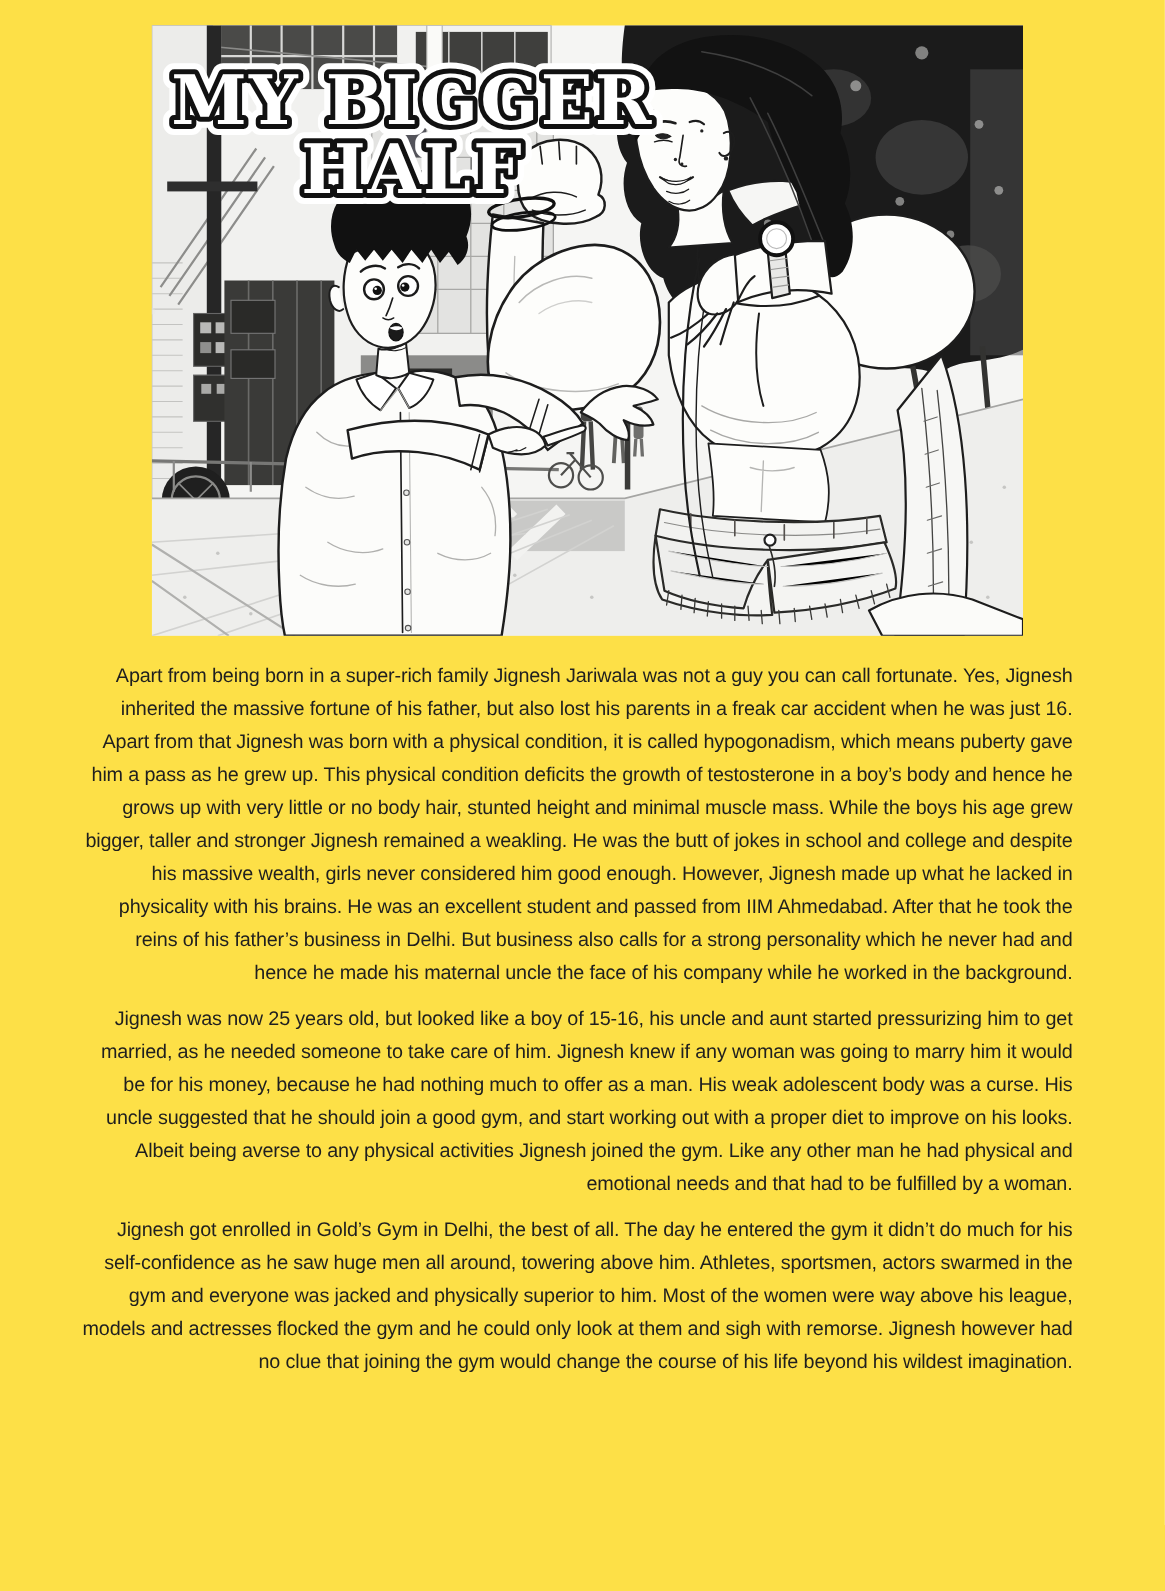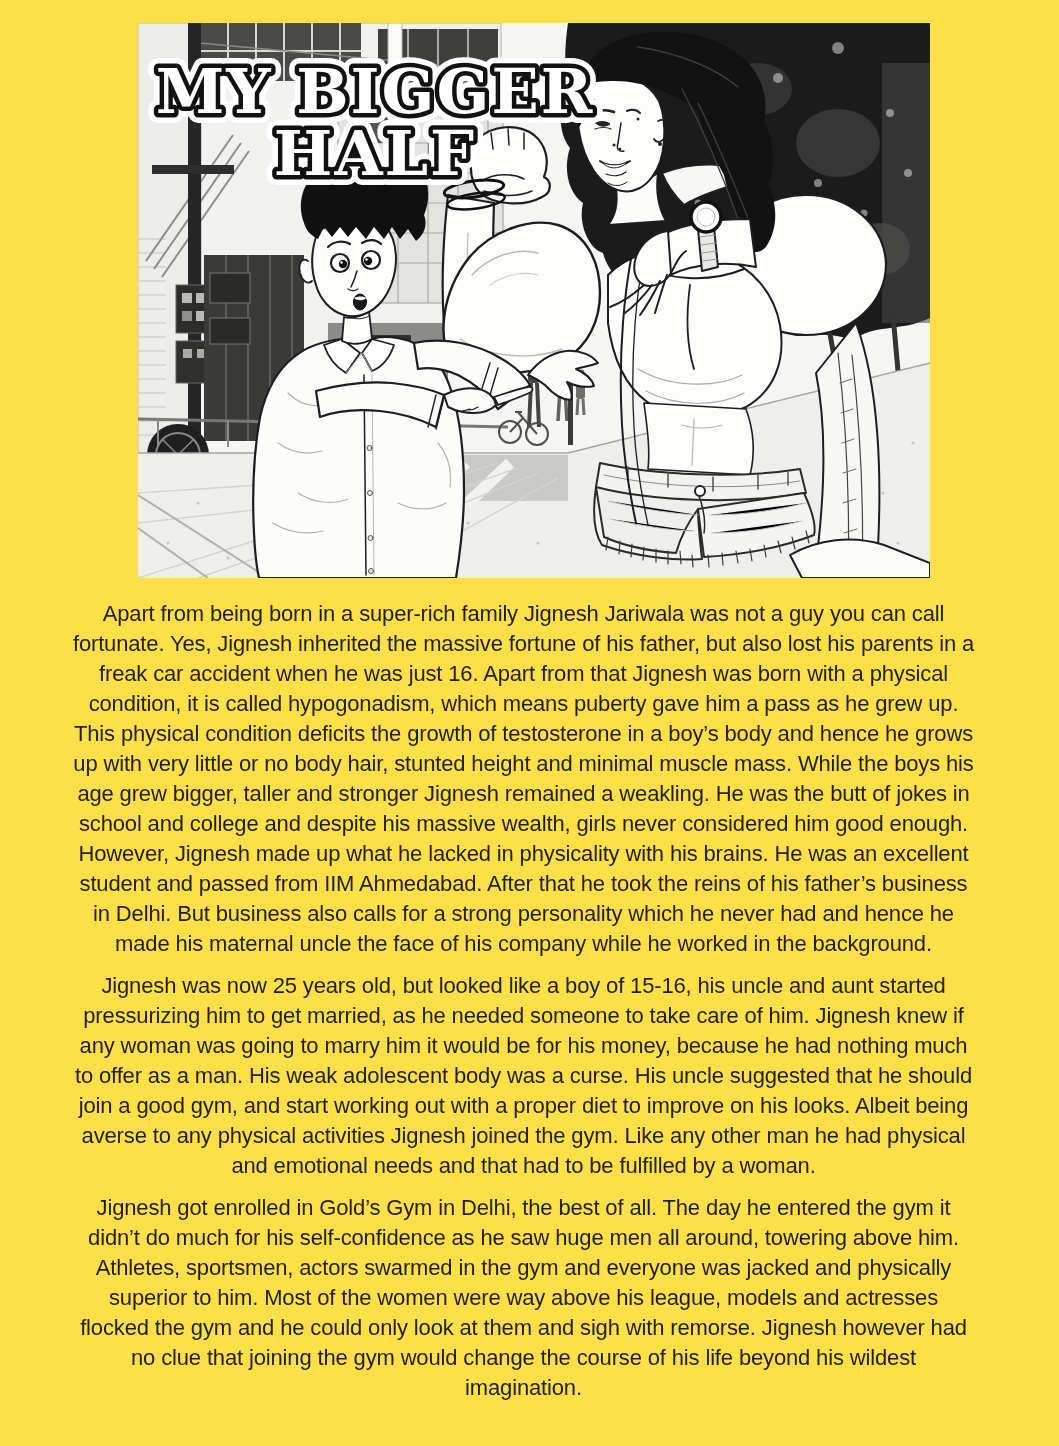--- a/index.html
+++ b/index.html
@@ -9,22 +9,22 @@
     background:#fde047;
     overflow:hidden;
     font-family:"Liberation Sans",sans-serif;
   }
   figure.illustration{
     position:absolute;left:138px;top:23px;width:792px;height:555px;margin:0;
   }
   figure.illustration svg{display:block;width:100%;height:100%;}
   .body-text{
     position:absolute;left:72px;top:599px;width:903px;
-    font-size:22px;line-height:30px;letter-spacing:-0.15px;
-    color:#1f1f1f;text-align:center;
+    font-size:18px;line-height:30px;letter-spacing:-0.15px;
+    color:#1f1f1f;text-align:right;
   }
   .body-text p{margin:0 0 12px 0;}
   .title-word{
     font-family:"DejaVu Serif",serif;
     font-weight:bold;
     letter-spacing:2px;
     paint-order:stroke;
     stroke-linejoin:round;
   }
 </style>

